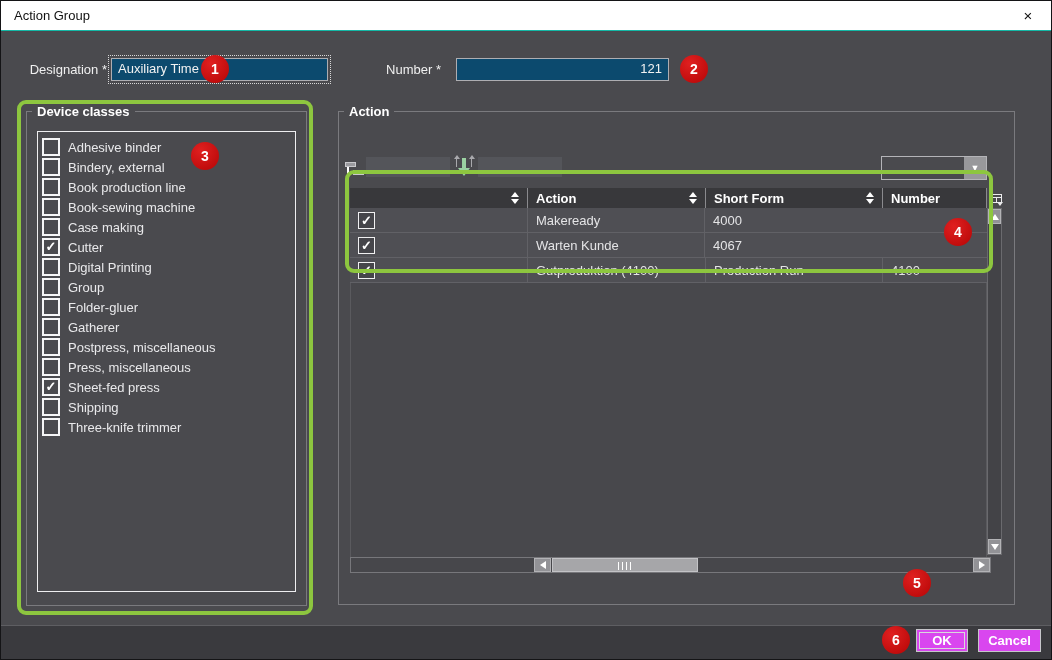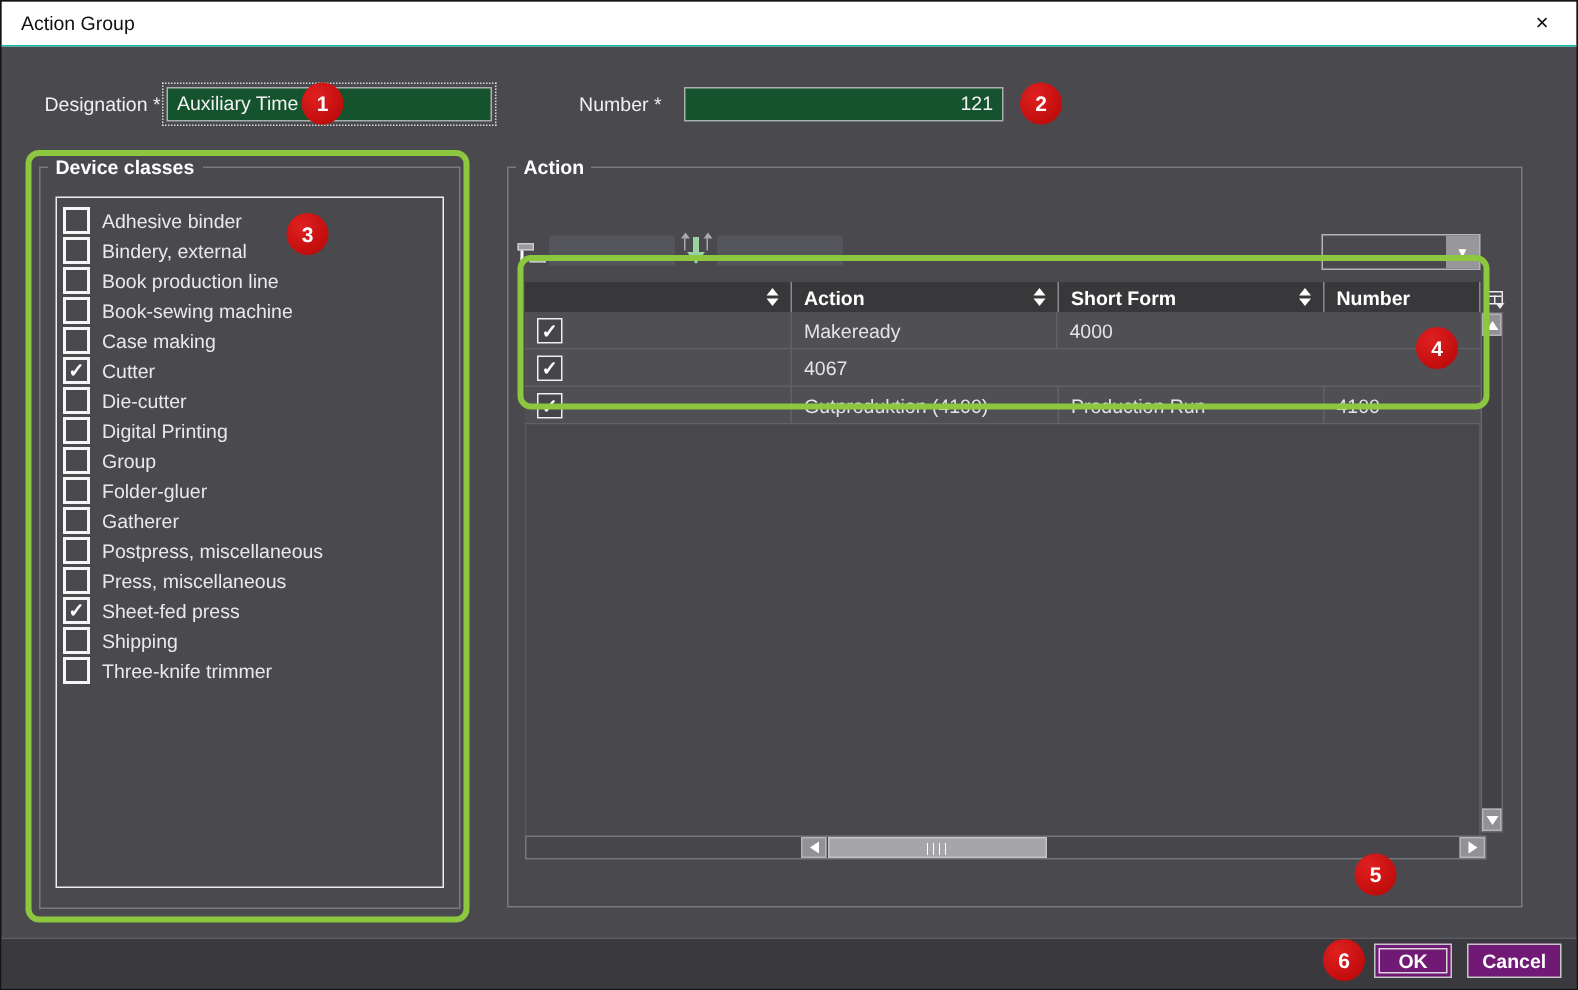--- a/index.html
+++ b/index.html
@@ -3,26 +3,26 @@
 <meta charset="utf-8">
 <style>
   html,body{margin:0;padding:0;background:#2b2b2e;font-family:"Liberation Sans",sans-serif;}
   .dialog{position:relative;width:1052px;height:660px;background:#4a4a4e;border:1px solid #141416;box-sizing:border-box;overflow:hidden;}
   
   .titlebar{position:absolute;left:0;top:0;width:100%;height:30px;background:#ffffff;border-bottom:1px solid #14b8a6;box-sizing:border-box;display:flex;align-items:center;}
   .titlebar .title{margin-left:13px;font-size:13px;color:#111;}
   .close-btn{position:absolute;right:0;top:0;width:46px;height:29px;display:flex;align-items:center;justify-content:center;font-size:15px;color:#111;cursor:pointer;}
   
   .footer{position:absolute;left:0;top:624px;width:100%;height:36px;background:#3a3a3e;border-top:1px solid #5e5e62;box-sizing:border-box;}
-  .btn{position:absolute;background:#701a75;border:1px solid #c6c6ca;color:#fff;font-weight:bold;font-size:13px;display:flex;align-items:center;justify-content:center;box-sizing:border-box;cursor:pointer;}
+  .btn{position:absolute;background:#d946ef;border:1px solid #c6c6ca;color:#fff;font-weight:bold;font-size:13px;display:flex;align-items:center;justify-content:center;box-sizing:border-box;cursor:pointer;}
   .ok-btn{left:915px;top:628px;width:52px;height:23px;outline:1px solid #d8d8db;outline-offset:-4px;}
   .cancel-btn{left:977px;top:628px;width:63px;height:23px;}
   
   .flabel{position:absolute;font-size:13px;color:#f0f0f0;text-align:right;}
-  .tinput{position:absolute;background:#14532d;border:1px solid #aeaeb2;box-sizing:border-box;color:#f2f2f2;font-size:13px;line-height:20px;padding:0 6px;white-space:nowrap;overflow:hidden;}
+  .tinput{position:absolute;background:#0c4a6e;border:1px solid #aeaeb2;box-sizing:border-box;color:#f2f2f2;font-size:13px;line-height:20px;padding:0 6px;white-space:nowrap;overflow:hidden;}
   .designation-input{left:110px;top:57px;width:217px;height:23px;outline:1px dotted #d8d8d8;outline-offset:2px;}
   .number-input{left:455px;top:57px;width:213px;height:23px;text-align:right;padding-left:40px;}
   
   .greenbox{position:absolute;border:4px solid #8DC63F;border-radius:9px;box-sizing:border-box;pointer-events:none;}
   .green-device{left:16px;top:99px;width:296px;height:515px;}
   
   fieldset{position:absolute;border:1px solid #7a7a7e;margin:0;padding:0;box-sizing:border-box;background:transparent;}
   legend{font-weight:bold;font-size:13px;color:#fff;padding:0 5px;margin-left:5px;}
   .fs-device{left:25px;top:103px;width:281px;height:502px;}
   .fs-action{left:337px;top:103px;width:677px;height:501px;}
@@ -121,24 +121,20 @@
         <div class="dc-item">
     <span class="cb"></span>
     <span class="dc-label">Case making</span>
   </div>
         <div class="dc-item">
     <span class="cb">✓</span>
     <span class="dc-label">Cutter</span>
   </div>
         <div class="dc-item">
     <span class="cb"></span>
-    <span class="dc-label">Die-cutter</span>
-  </div>
-        <div class="dc-item">
-    <span class="cb"></span>
     <span class="dc-label">Digital Printing</span>
   </div>
         <div class="dc-item">
     <span class="cb"></span>
     <span class="dc-label">Group</span>
   </div>
         <div class="dc-item">
     <span class="cb"></span>
     <span class="dc-label">Folder-gluer</span>
   </div>
@@ -224,20 +220,21 @@
     <div class="tcell c0">
               <span class="rowcb">✓</span>
             </div>
     <div class="tcell c2">Makeready</div>
     <div class="tcell c3">4000</div>
   </div>
           <div class="trow">
     <div class="tcell c0">
               <span class="rowcb">✓</span>
             </div>
+    <div class="tcell c2">Warten Kunde</div>
     <div class="tcell c3">4067</div>
   </div>
           <div class="trow">
     <div class="tcell c0">
               <span class="rowcb">✓</span>
             </div>
     <div class="tcell c1">Gutproduktion (4100)</div>
     <div class="tcell c2">Production Run</div>
     <div class="tcell c3">4100</div>
   </div>

